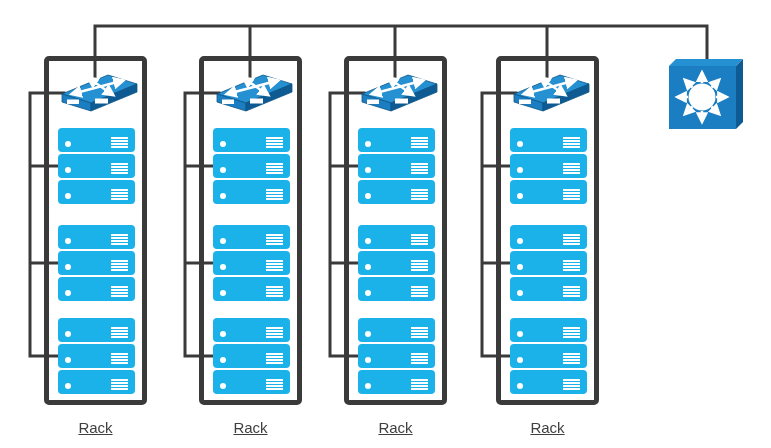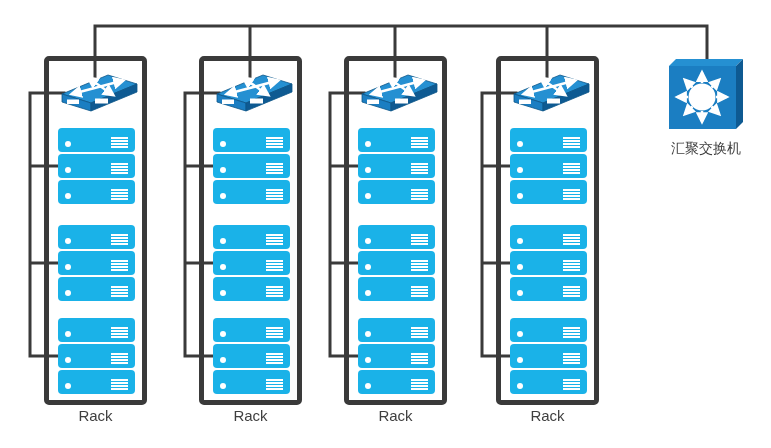--- a/index.html
+++ b/index.html
@@ -25,21 +25,21 @@
   }
   .server::after{
     content:"";position:absolute;right:7px;top:9px;width:17px;height:11px;
     background:repeating-linear-gradient(to bottom,#fff 0 1.6px,transparent 1.6px 3.1px);
   }
   .lbl{
     position:absolute;color:var(--text,#3f3f3f);font-size:15px;line-height:18px;
     text-align:center;white-space:nowrap;
   }
   .top-label{left:250px;top:32px;width:140px;}
-  .rack-label{top:407px;width:103px;}
+  .rack-label{top:419px;width:103px;text-decoration:underline;}
   .agg-label{left:654px;top:139px;width:104px;font-size:14px;}
   .f-tor-top{fill:var(--device-blue-top,#2590d2);stroke:#0d5688;stroke-width:0.8;}
   .f-tor-left{fill:var(--device-blue,#1b7ec2);stroke:#0d5688;stroke-width:0.8;}
   .f-tor-right{fill:var(--device-blue-dark,#0e5a92);stroke:#0d5688;stroke-width:0.8;}
   .f-front{fill:var(--device-blue,#1b7ec2);}
   .f-top{fill:var(--device-blue-top,#2590d2);}
   .f-right{fill:var(--device-blue-dark,#0f5181);}
   .arrow{stroke:#fff;stroke-width:2.6;marker-start:url(#ah);marker-end:url(#ah);}
   .arrow-out{stroke:#fff;stroke-width:2.5;marker-end:url(#ah);}
 </style>
@@ -98,21 +98,20 @@
   <svg class="tor-svg" style="left:355px" viewBox="0 0 84 40">
       <use href="#sym-tor"></use>
     </svg>
   <svg class="tor-svg" style="left:507px" viewBox="0 0 84 40">
       <use href="#sym-tor"></use>
     </svg>
 
   <svg class="agg-svg" viewBox="0 0 78 75">
       <use href="#sym-agg"></use>
     </svg>
-  <div class="lbl agg-label">汇聚交换机</div>
 
   <div class="lbl rack-label" style="left:44px">Rack</div>
   <div class="lbl rack-label" style="left:199px">Rack</div>
   <div class="lbl rack-label" style="left:344px">Rack</div>
   <div class="lbl rack-label" style="left:496px">Rack</div>
 
 <div class="server" style="left: 58px; top: 128px;"></div>
     <div class="server" style="left: 58px; top: 154px;"></div>
     <div class="server" style="left: 58px; top: 180px;"></div>
     <div class="server" style="left: 58px; top: 225px;"></div>

